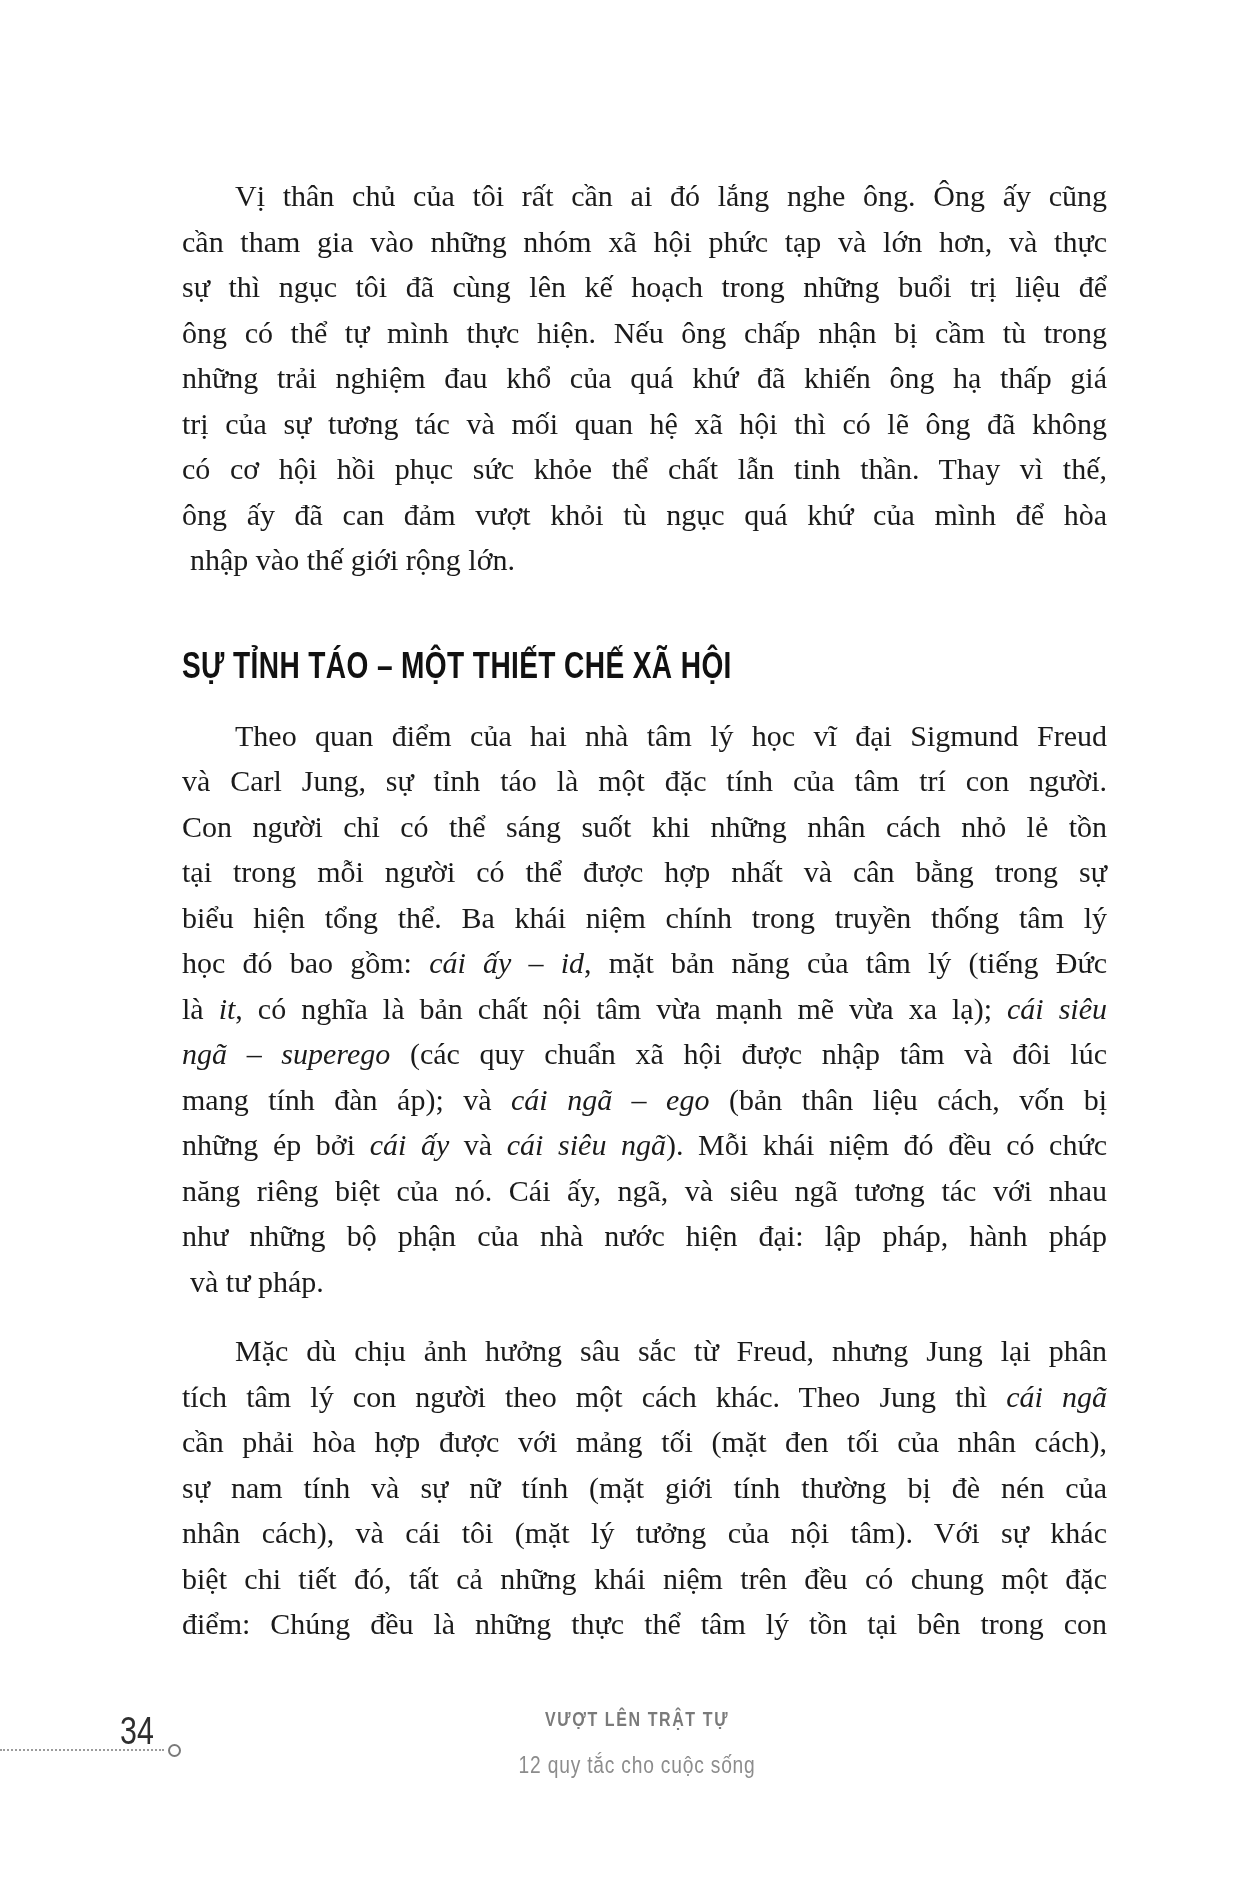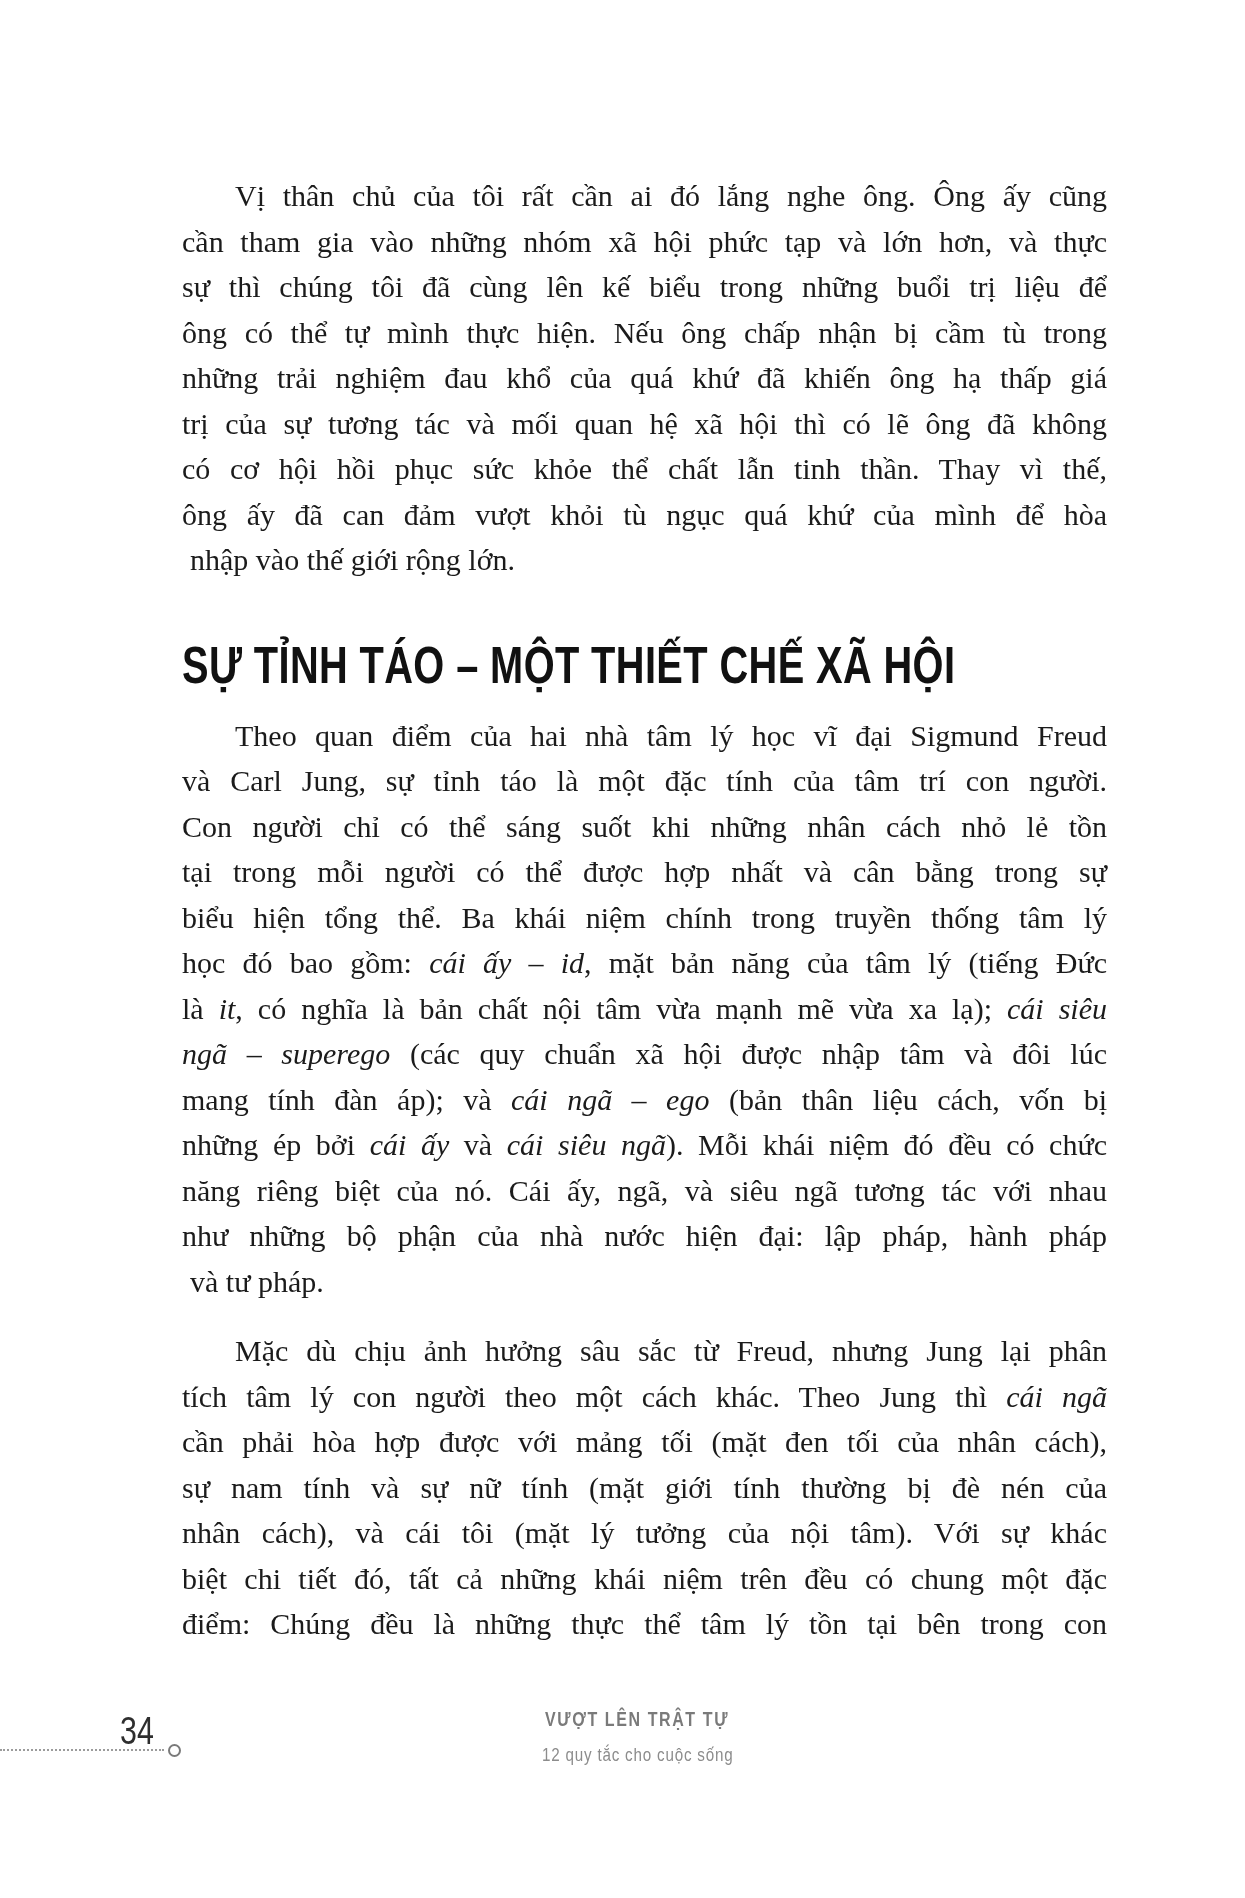--- a/index.html
+++ b/index.html
@@ -14,21 +14,21 @@
   }
   .para{margin:0;}
   .para + .para{margin-top:24px;}
   .line{text-align:justify;text-align-last:justify;}
   .line.first{text-indent:53px;}
   .line.para-last{text-align-last:left;margin-left:8px;}
   .line i{font-style:italic;}
   .heading{
     margin:58px 0 22px 0;
     font-family:"Liberation Sans","DejaVu Sans",sans-serif;
-    font-weight:700;font-size:51px;line-height:50px;
+    font-weight:700;font-size:36px;line-height:50px;
     color:var(--heading-color,#111111);white-space:nowrap;
   }
   .cond{display:inline-block;transform:scaleX(0.78);transform-origin:0 50%;letter-spacing:0.5px;}
   .pagenum{
     position:absolute;left:120px;top:1712px;
     font-family:"Liberation Sans","DejaVu Sans",sans-serif;
     font-size:38px;line-height:38px;font-weight:400;
     color:var(--pagenum-color,#2e2e2e);
     transform:scaleX(0.8);transform-origin:0 50%;
   }
@@ -39,33 +39,33 @@
   .rule-circle{
     position:absolute;left:168px;top:1744px;width:9px;height:9px;
     border:2px solid #7a7a7a;border-radius:50%;background:#ffffff;
   }
   .footer-center{
     position:absolute;left:175px;top:1703px;width:925px;text-align:center;
     font-family:"Liberation Sans","DejaVu Sans",sans-serif;
   }
   .ftitle{font-weight:700;font-size:20px;line-height:32px;color:var(--ftitle-color,#7a7a7a);white-space:nowrap;}
   .ftitle .condc{display:inline-block;transform:scaleX(0.8);transform-origin:50% 50%;letter-spacing:2px;}
-  .fsub{font-size:19px;line-height:28px;margin-top:6px;color:var(--fsub-color,#8c8c8c);white-space:nowrap;}
+  .fsub{font-size:24px;line-height:28px;margin-top:16px;color:var(--fsub-color,#8c8c8c);white-space:nowrap;}
   .fsub .condc{display:inline-block;transform:scaleX(0.8);transform-origin:50% 50%;letter-spacing:1px;}
 </style>
 </head>
 <body>
 
 <div class="page" style="background: rgb(255, 255, 255);">
 
   <div class="content">
     <div class="para">
         <div class="line first"><span>Vị thân chủ của tôi rất cần ai đó lắng nghe ông. Ông ấy cũng</span></div>
         <div class="line"><span>cần tham gia vào những nhóm xã hội phức tạp và lớn hơn, và thực</span></div>
-        <div class="line"><span>sự thì chúng tôi đã cùng lên kế biểu trong những buổi trị liệu để</span></div>
+        <div class="line"><span>sự thì ngục tôi đã cùng lên kế hoạch trong những buổi trị liệu để</span></div>
         <div class="line"><span>ông có thể tự mình thực hiện. Nếu ông chấp nhận bị cầm tù trong</span></div>
         <div class="line"><span>những trải nghiệm đau khổ của quá khứ đã khiến ông hạ thấp giá</span></div>
         <div class="line"><span>trị của sự tương tác và mối quan hệ xã hội thì có lẽ ông đã không</span></div>
         <div class="line"><span>có cơ hội hồi phục sức khỏe thể chất lẫn tinh thần. Thay vì thế,</span></div>
         <div class="line"><span>ông ấy đã can đảm vượt khỏi tù ngục quá khứ của mình để hòa</span></div>
         <div class="line para-last"><span>nhập vào thế giới rộng lớn.</span></div>
       </div>
 
     <h2 class="heading"><span class="cond">SỰ TỈNH TÁO – MỘT THIẾT CHẾ XÃ HỘI</span></h2>
 

